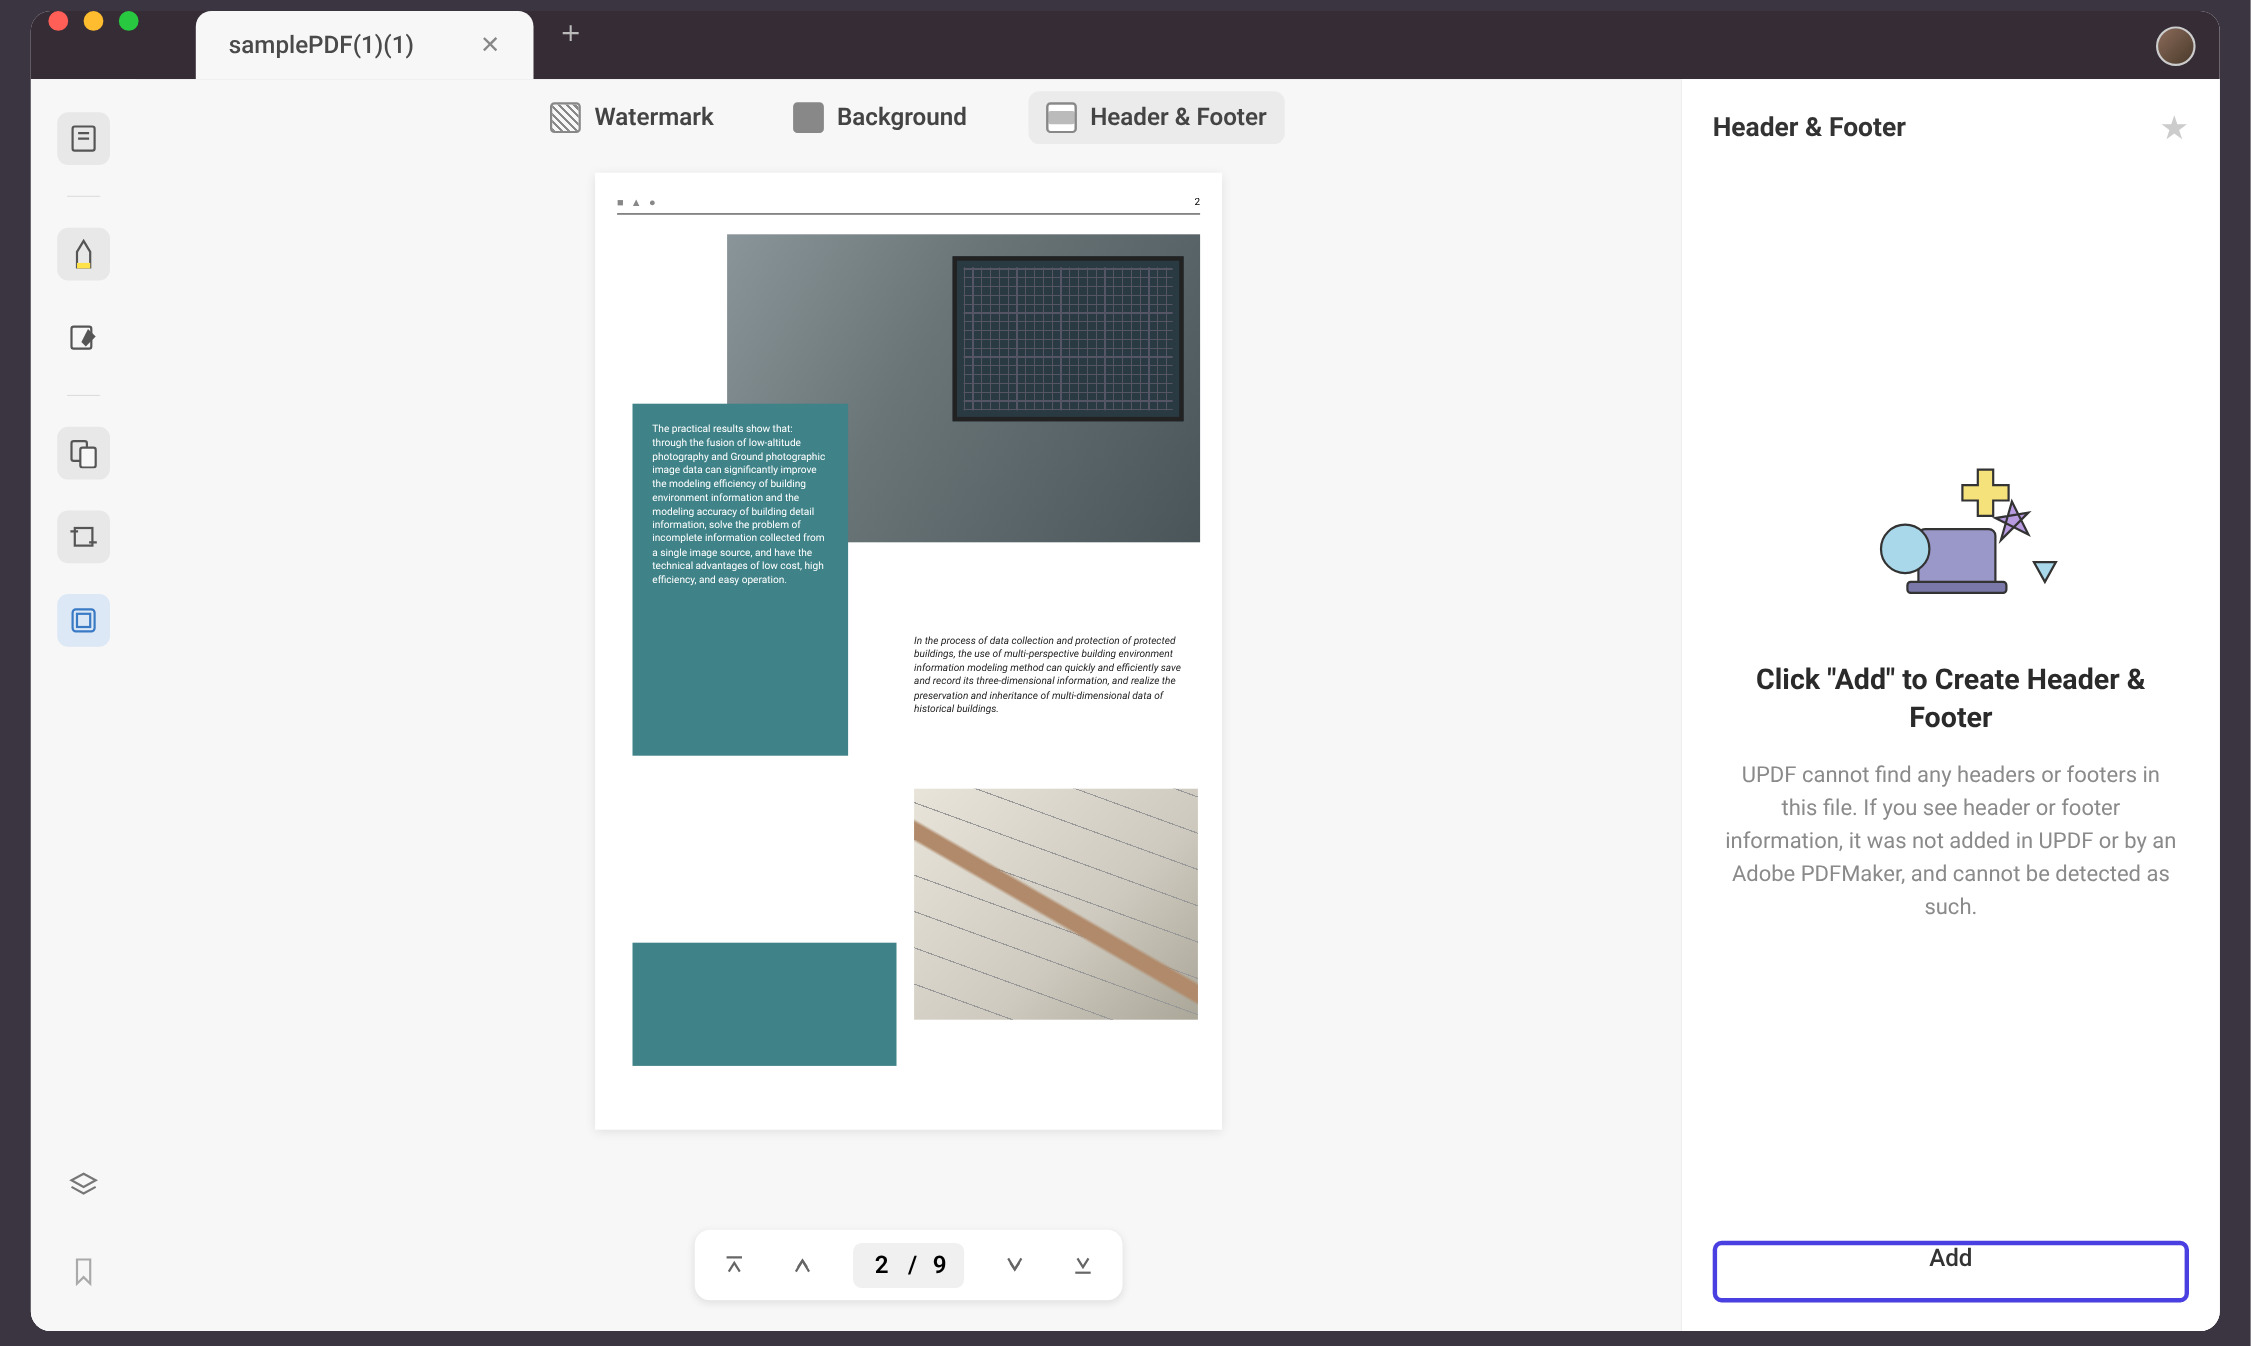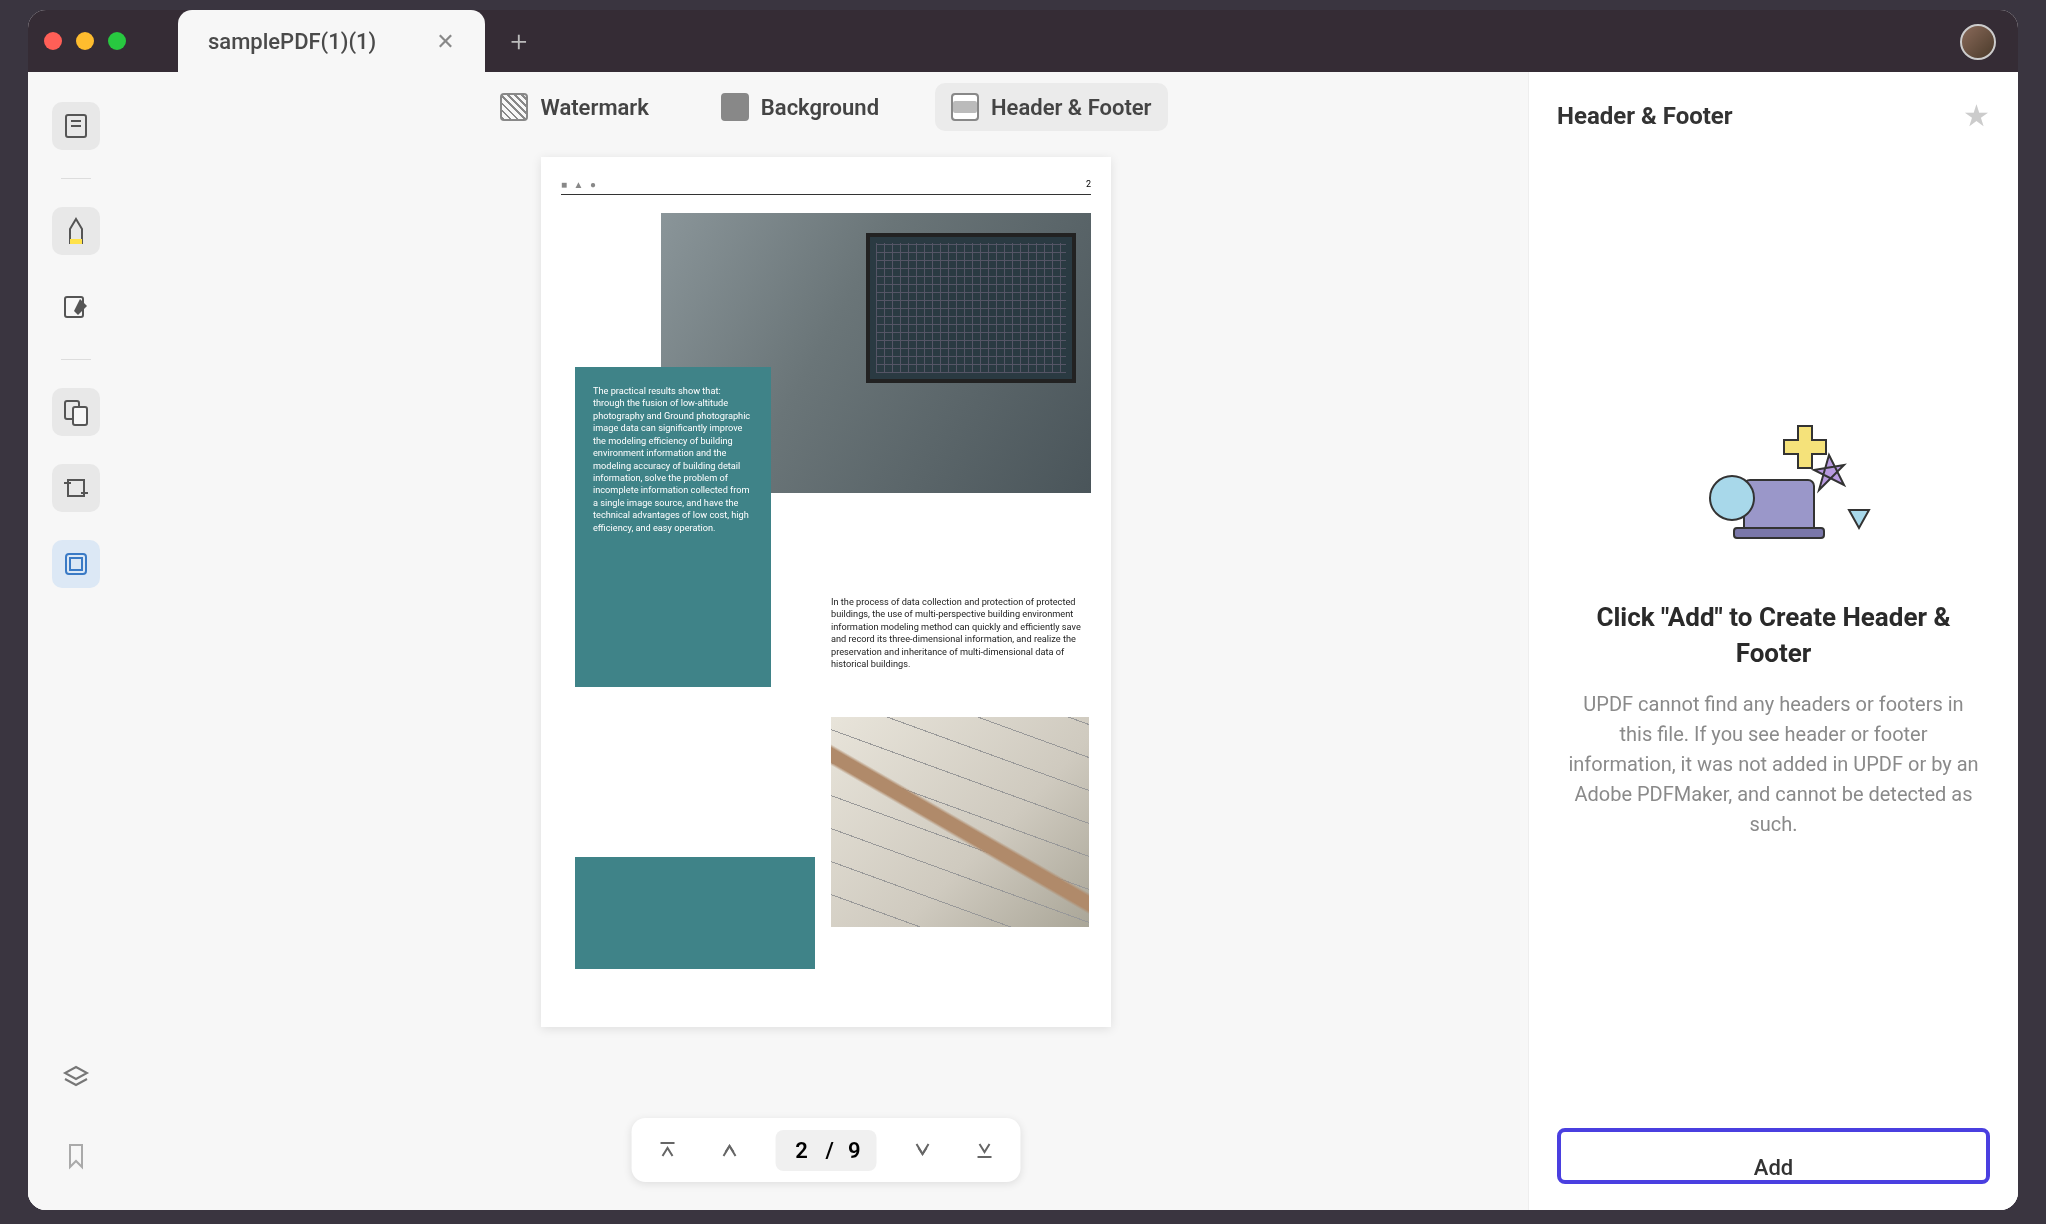--- a/index.html
+++ b/index.html
@@ -17,21 +17,20 @@
     background: #f7f7f7;
     border-radius: 18px;
     overflow: hidden;
     display: flex;
     flex-direction: column;
   }
   .titlebar {
     height: 62px;
     background: #352c35;
     display: flex;
-    align-items: center;
     padding-left: 0;
   }
   .traffic {
     display: flex; gap: 14px;
     padding-left: 16px;
     width: 120px;
   }
   .dot { width: 18px; height: 18px; border-radius: 50%; }
   .dot.red { background: #ff5f57; }
   .dot.yellow { background: #febc2e; }
@@ -162,25 +161,26 @@
     left:34px; top:210px;
     width:196px; height:320px;
     background:#3f8388;
     color:#fff;
     font-size:9.2px;
     line-height:1.35;
     padding:18px 18px;
   }
   .body-text {
     position:absolute;
-    left:290px; top:439px;
+    left:290px; top:420px;
     width:258px;
     font-size:9.2px;
     line-height:1.35;
     color:#222;
+    font-style:italic;
   }
   .img2 {
     position:absolute;
     left:290px; top:560px;
     width:258px; height:210px;
     background: linear-gradient(135deg,#e8e4da 0%,#cfcabf 60%,#aaa698 100%);
   }
   .img2::after{content:"";position:absolute;inset:0;
     background:
       linear-gradient(30deg,transparent 45%,#b08a6a 46%,#b08a6a 50%,transparent 51%),
@@ -239,21 +239,21 @@
     margin-bottom: 40px;
     position:relative;
   }
   .panel-h2 { font-size:26px; font-weight:700; color:#2a2a2a; margin-bottom:18px; line-height:1.35;}
   .panel-p { font-size:20px; color:#8a8a8a; line-height:1.5;}
   .add-btn {
     height:56px;
     border:4px solid #4a3fe0;
     border-radius:8px;
     background:#fff;
-    display:flex;align-items:flex-end;justify-content:center;
+    display:flex;align-items:flex-start;justify-content:center;
     font-size:22px; font-weight:500; color:#333;
     cursor:pointer;
     margin-top:32px;
   }
   svg { display:block; }
 </style>
 </head>
 <body>
 
 <div class="window">

